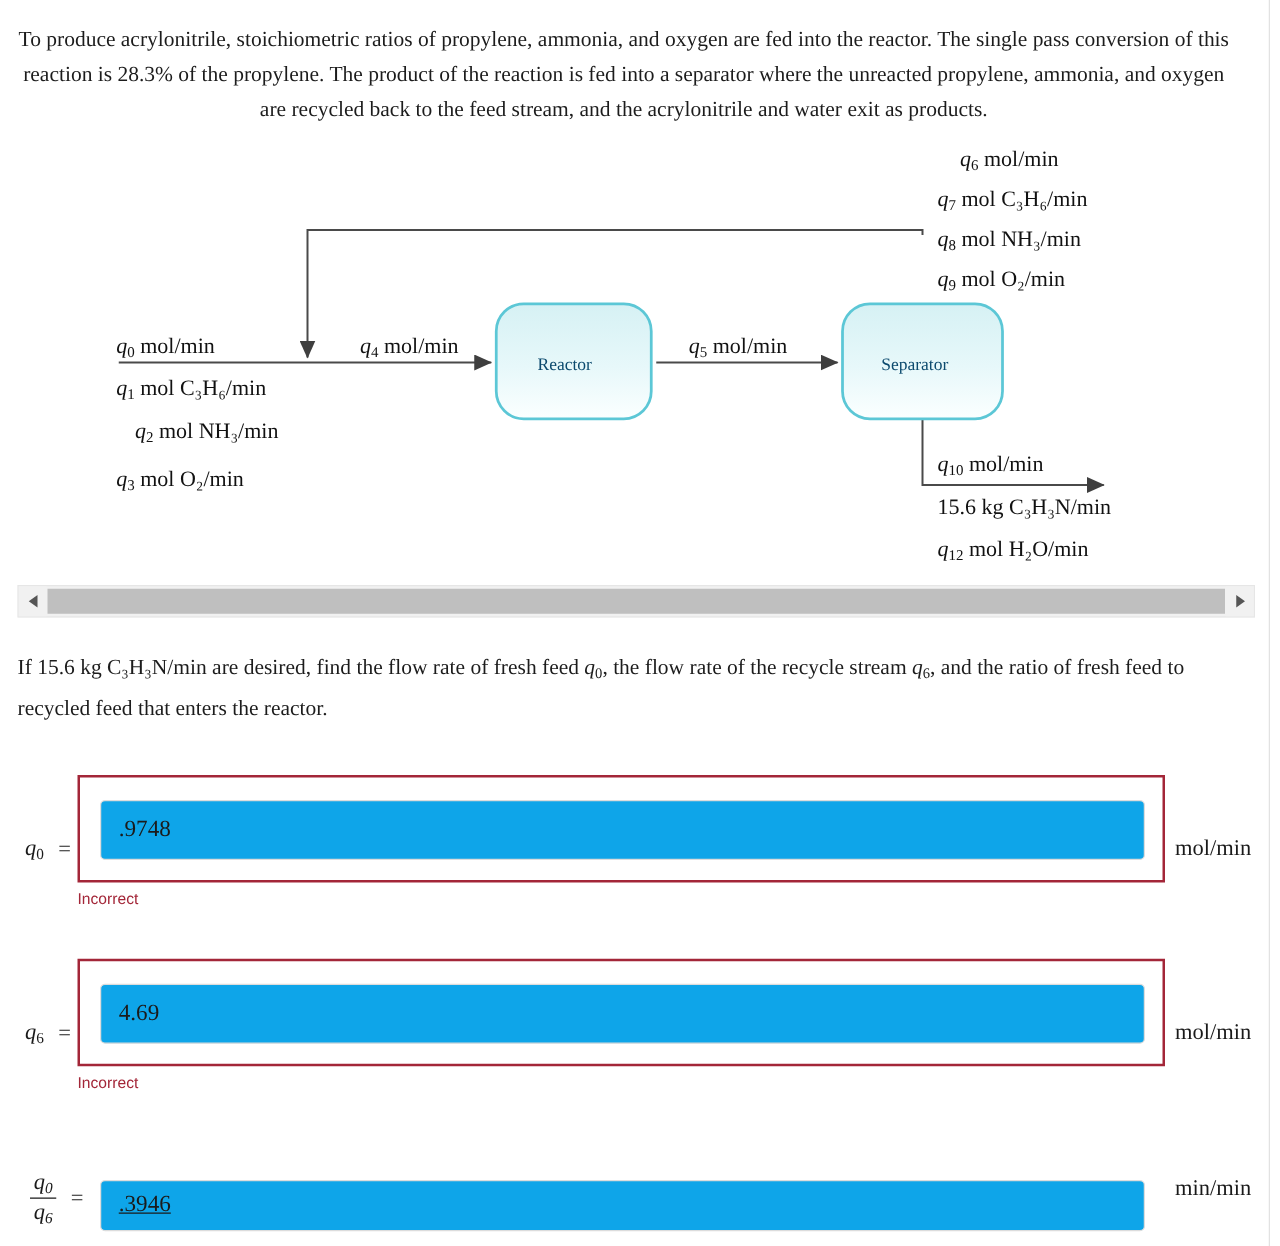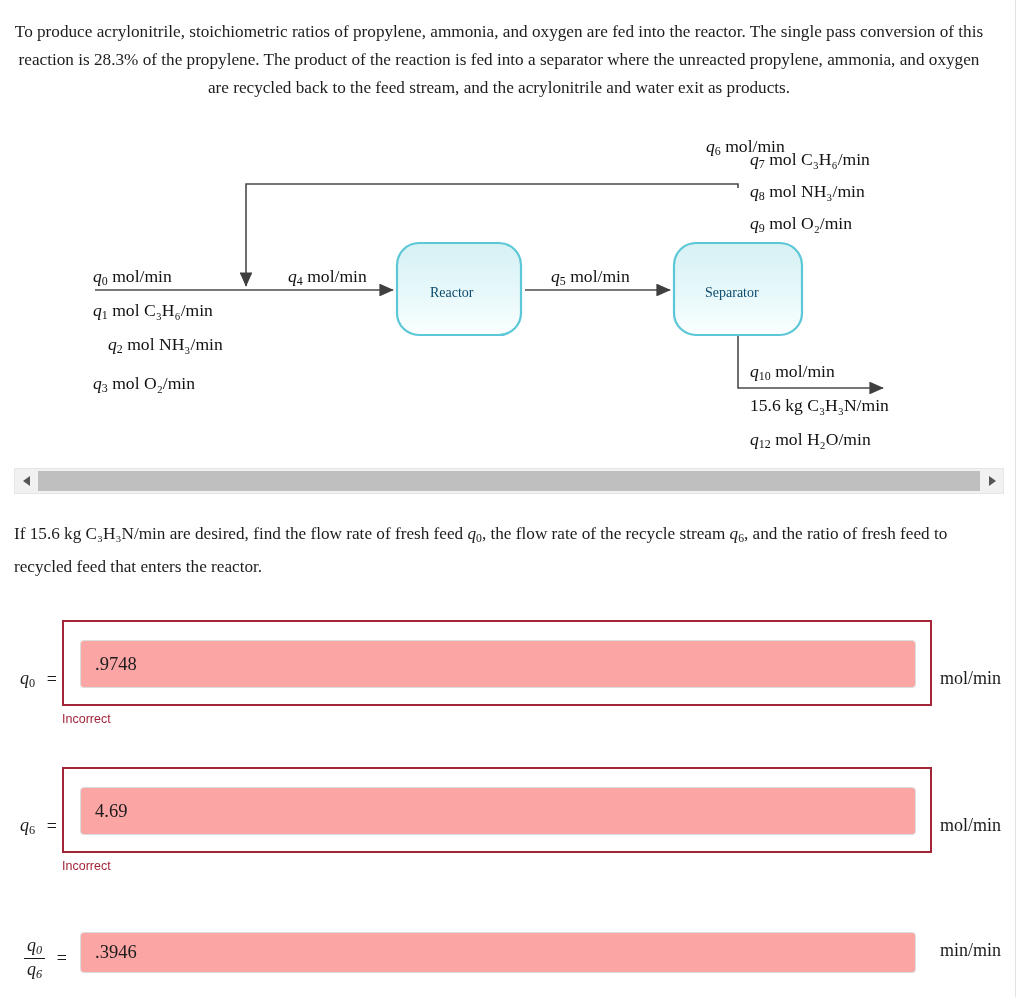--- a/index.html
+++ b/index.html
@@ -145,21 +145,21 @@
     position: absolute;
     box-sizing: border-box;
     background: #ffffff;
   }
   .ans-outer.flagged {
     border: 2px solid #a32638;
   }
   .ans-input {
     position: absolute;
     box-sizing: border-box;
-    background: #fca5a5;
+    background: #0ea5e9;
     border: 1px solid #dcdcdc;
     border-radius: 4px;
     font-family: "Liberation Serif", serif;
     font-size: 18.5px;
     color: #1b1b1b;
     padding: 0 14px;
     display: flex;
     align-items: center;
   }
   .ans-unit {
@@ -252,21 +252,21 @@
     <i>q</i><sub>3</sub><span> mol O₂/min</span>
   </div>
 
   <div class="dlabel" style="left:288px; top:163px;">
     <i>q</i><sub>4</sub><span> mol/min</span>
   </div>
   <div class="dlabel" style="left:551px; top:163px;">
     <i>q</i><sub>5</sub><span> mol/min</span>
   </div>
 
-  <div class="dlabel" style="left:706px; top:14px;margin-top:19px;">
+  <div class="dlabel" style="left:768px; top:14px;">
     <i>q</i><sub>6</sub><span> mol/min</span>
   </div>
   <div class="dlabel" style="left:750px; top:46px;">
     <i>q</i><sub>7</sub><span> mol C₃H₆/min</span>
   </div>
   <div class="dlabel" style="left:750px; top:78px;">
     <i>q</i><sub>8</sub><span> mol NH₃/min</span>
   </div>
   <div class="dlabel" style="left:750px; top:110px;">
     <i>q</i><sub>9</sub><span> mol O₂/min</span>
@@ -326,17 +326,17 @@
 <div class="answer-row" style="top:926px; height:70px;">
   <div class="ans-label" style="left:24px; top:10px;">
     <span class="frac">
       <span class="num"><i>q</i><sub>0</sub></span>
       <span class="den"><i>q</i><sub>6</sub></span>
     </span>
     <span class="eqsign">=</span>
   </div>
 
   <div class="ans-outer" style="left:80px; top:6px; width:836px; height:48px;">
-    <div class="ans-input" style="left:0px; top:0px; width:836px; height:41px;" placeholder="">.3946</div>
+    <div class="ans-input" style="left:0px; top:12px; width:836px; height:41px;text-decoration:underline;" placeholder="">.3946</div>
   </div>
 
   <div class="ans-unit" style="left:940px; top:14px;">min/min</div>
 </div>
 
 </body></html>

